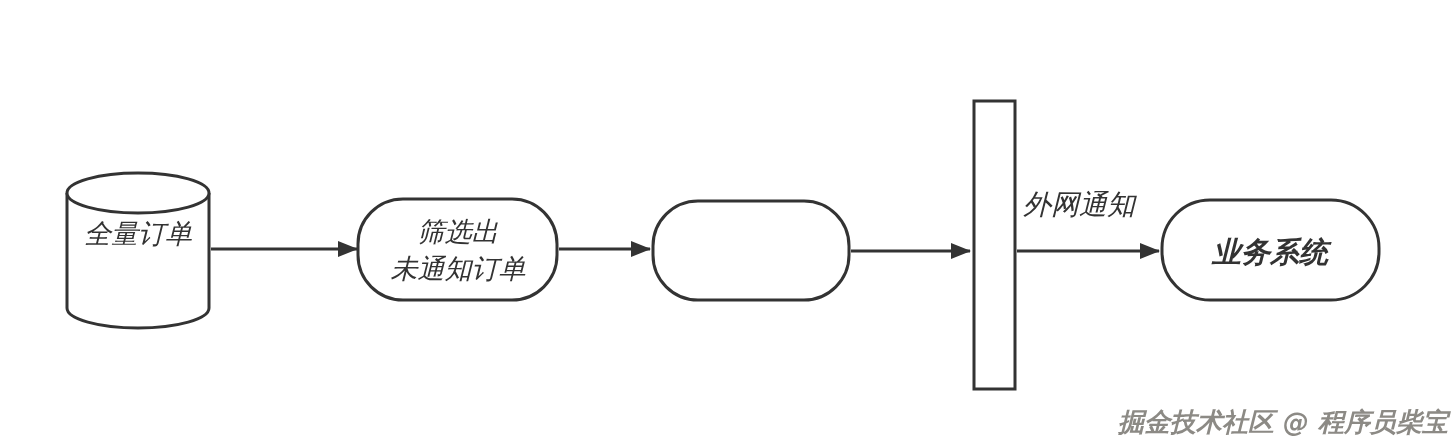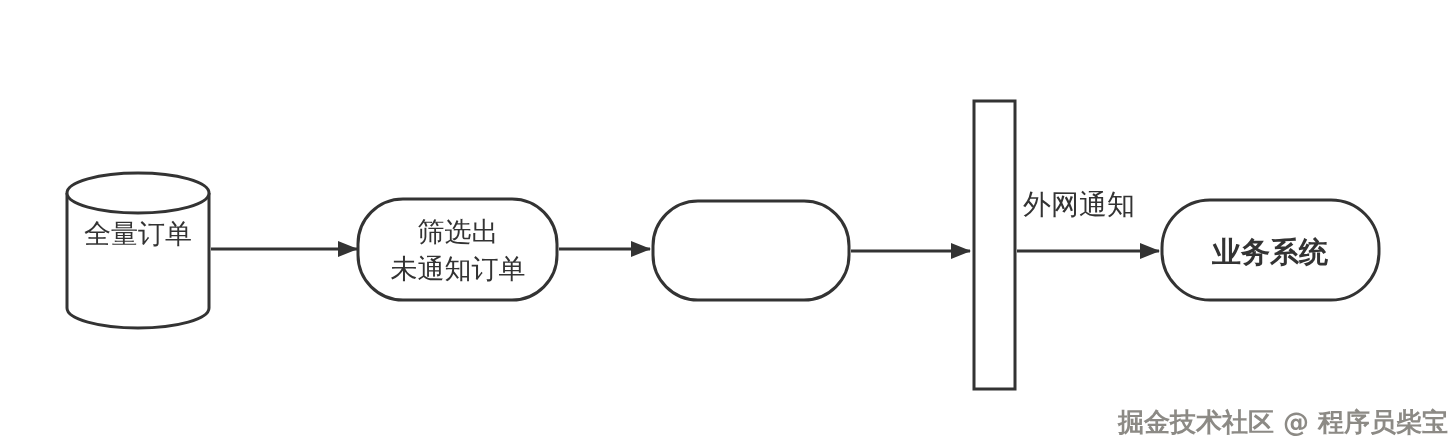--- a/index.html
+++ b/index.html
@@ -7,20 +7,21 @@
     padding: 0;
     background: #ffffff;
     font-family: "DejaVu Sans", "Liberation Sans", sans-serif;
   }
   .canvas {
     position: relative;
     width: 1456px;
     height: 446px;
     background: #ffffff;
     overflow: hidden;
+    font-style: italic;
   }
   svg { display: block; }
   .shape {
     fill: #ffffff;
     stroke: #333333;
     stroke-width: 3;
   }
   .connector {
     stroke: #333333;
     stroke-width: 3;

